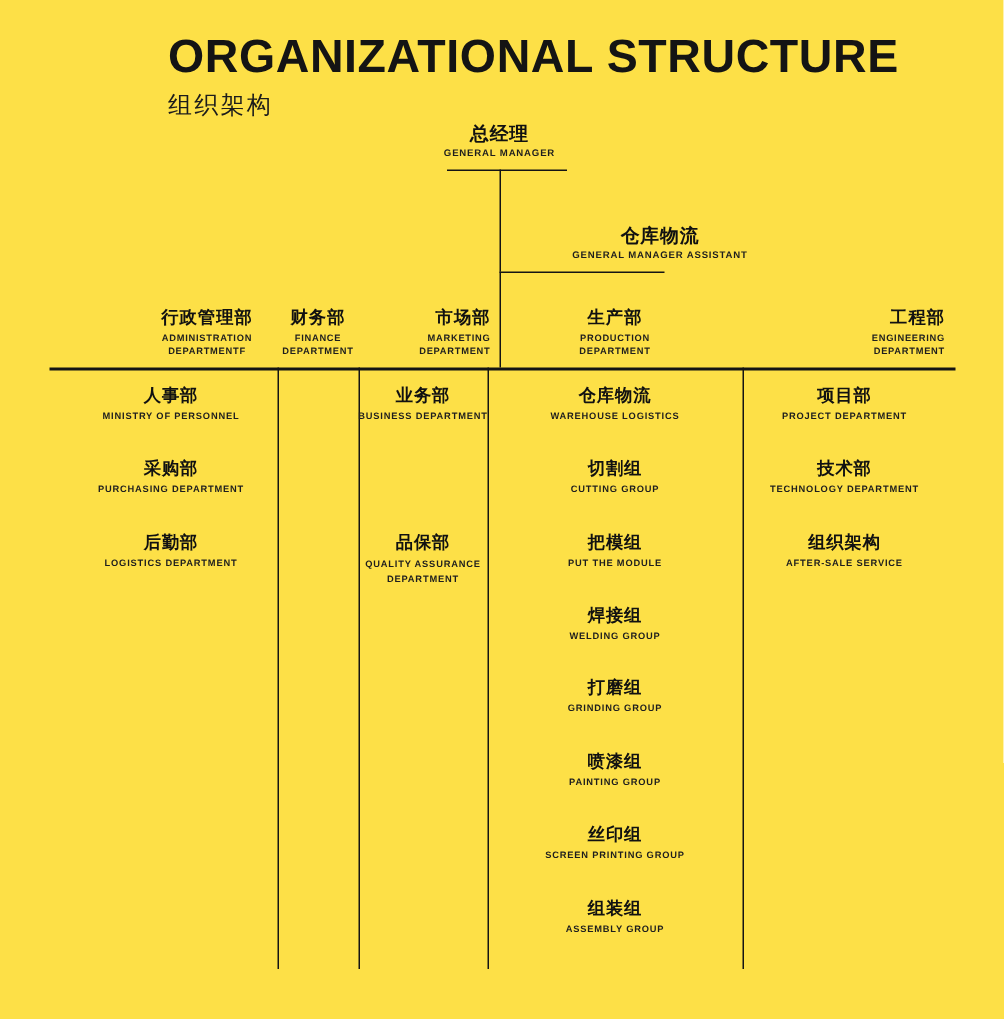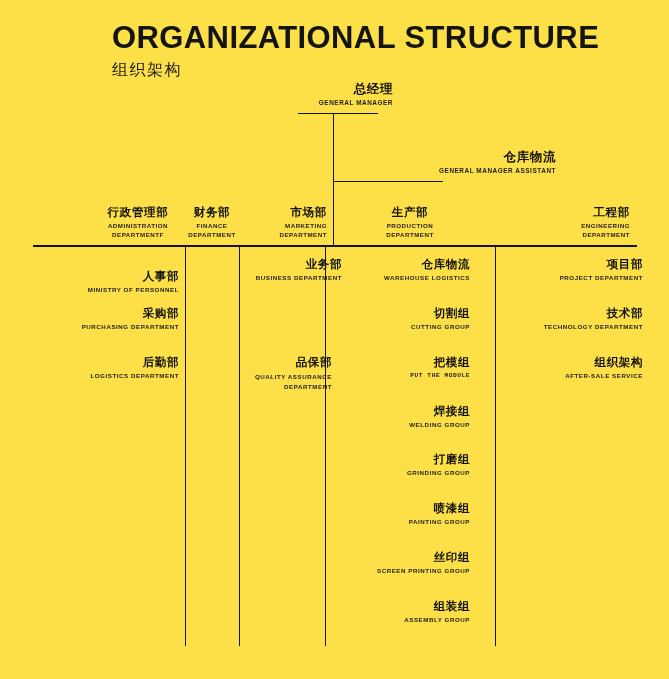--- a/index.html
+++ b/index.html
@@ -41,21 +41,21 @@
     font-weight: normal;
     color: #1c1c1c;
     letter-spacing: 1.5px;
     margin-top: 5px;
     white-space: nowrap;
   }
 
   
   .node {
     position: absolute;
-    text-align: right;
+    text-align: center;
     line-height: 1.15;
   }
   .node .cn {
     font-size: 11.5px;
     font-weight: bold;
     color: #111111;
     letter-spacing: 0.6px;
     white-space: nowrap;
   }
   .node .en {
@@ -178,21 +178,21 @@
     </div>
   </div>
 
   <div class="hline thick" style="left:33px; top:245px; width:604px;"></div>
 
   <div class="vline" style="left:185px; top:245px; height:401px;"></div>
   <div class="vline" style="left:239px; top:245px; height:401px;"></div>
   <div class="vline" style="left:325px; top:245px; height:401px;"></div>
   <div class="vline" style="left:495px; top:245px; height:401px;"></div>
 
-  <div class="node" style="left:49px; top:258px; width:130px;margin-top:12px;">
+  <div class="node" style="left:49px; top:258px; width:130px;">
     <div class="cn">人事部</div>
     <div class="en">MINISTRY OF PERSONNEL</div>
   </div>
   <div class="node" style="left:49px; top:356px; width:130px;">
     <div class="cn">后勤部</div>
     <div class="en">LOGISTICS DEPARTMENT</div>
   </div>
   <div class="node" style="left:49px; top:307px; width:130px;">
     <div class="cn">采购部</div>
     <div class="en">PURCHASING DEPARTMENT</div>
@@ -211,21 +211,21 @@
   </div>
 
   <div class="node" style="left:350px; top:258px; width:120px;">
     <div class="cn">仓库物流</div>
     <div class="en">WAREHOUSE LOGISTICS</div>
   </div>
   <div class="node" style="left:350px; top:307px; width:120px;">
     <div class="cn">切割组</div>
     <div class="en">CUTTING GROUP</div>
   </div>
-  <div class="node" style="left:350px; top:356px; width:120px;font-family:Liberation Mono, monospace;">
+  <div class="node" style="left:350px; top:356px; width:120px;">
     <div class="cn">把模组</div>
     <div class="en">PUT THE MODULE</div>
   </div>
   <div class="node" style="left:350px; top:405px; width:120px;">
     <div class="cn">焊接组</div>
     <div class="en">WELDING GROUP</div>
   </div>
   <div class="node" style="left:350px; top:453px; width:120px;">
     <div class="cn">打磨组</div>
     <div class="en">GRINDING GROUP</div>

